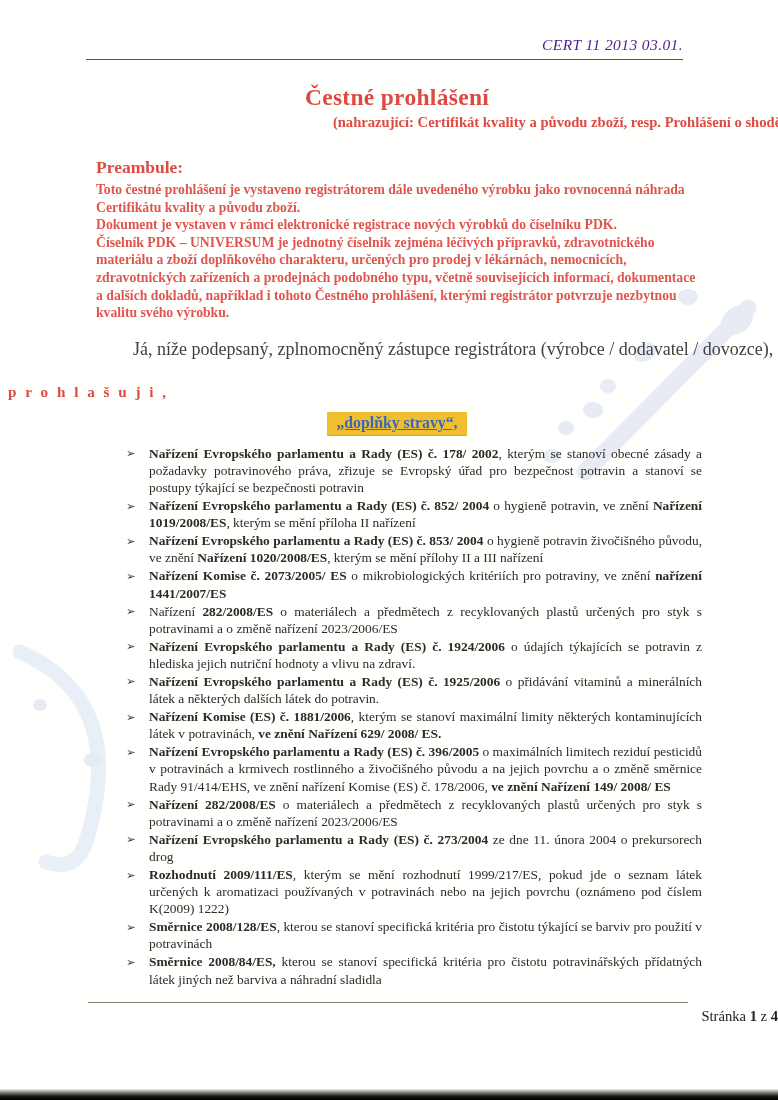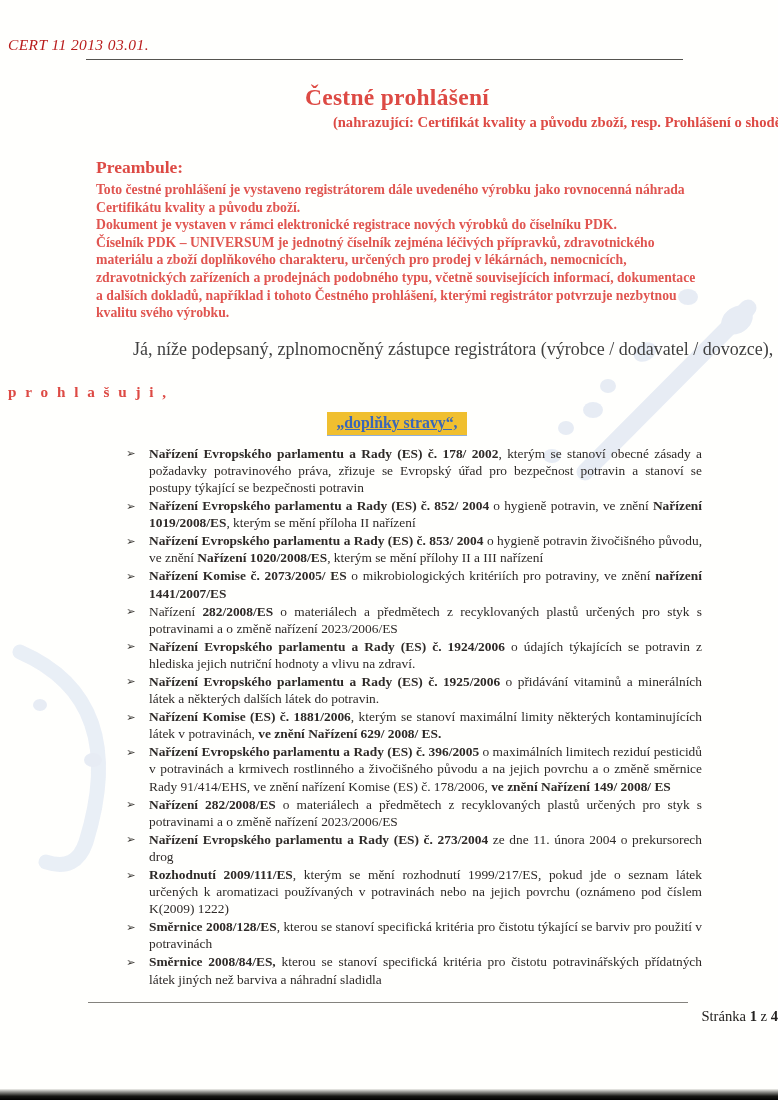--- a/index.html
+++ b/index.html
@@ -11,23 +11,24 @@
     background:#fffffd;
     font-family:"Liberation Serif", serif;
     color:#2e2a28;
     overflow:hidden;
   }
   .watermark { position:absolute; inset:0; pointer-events:none; z-index:0; }
   .layer { position:relative; z-index:1; }
 
   
   .cert-code {
-    position:absolute; top:36px; left:8px; width:683px;
+    position:absolute; top:36px; left:0; width:683px;
+    text-align:right;
     font-style:italic; font-size:15.5px; letter-spacing:.4px;
-    color:#b91c1c;
+    color:#4c1d95;
   }
   .head-rule {
     position:absolute; top:59px; left:86px; width:597px;
     border-top:1.6px solid #55534f;
   }
 
   .content { position:absolute; top:84px; left:8px; width:778px; }
 
   .doc-title {
     text-align:center;

